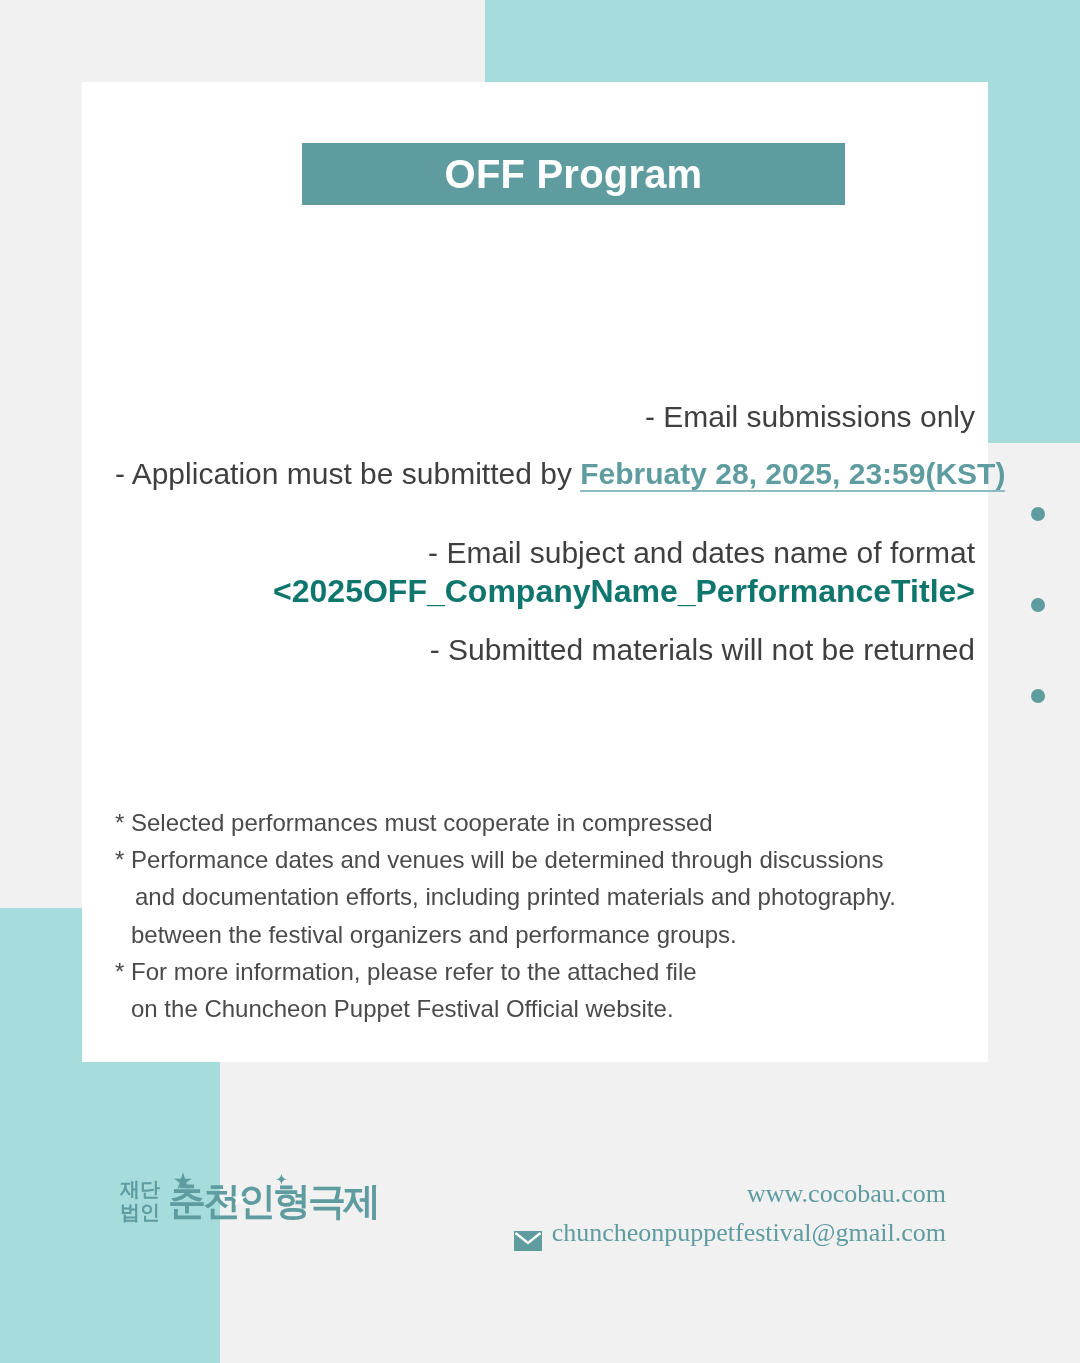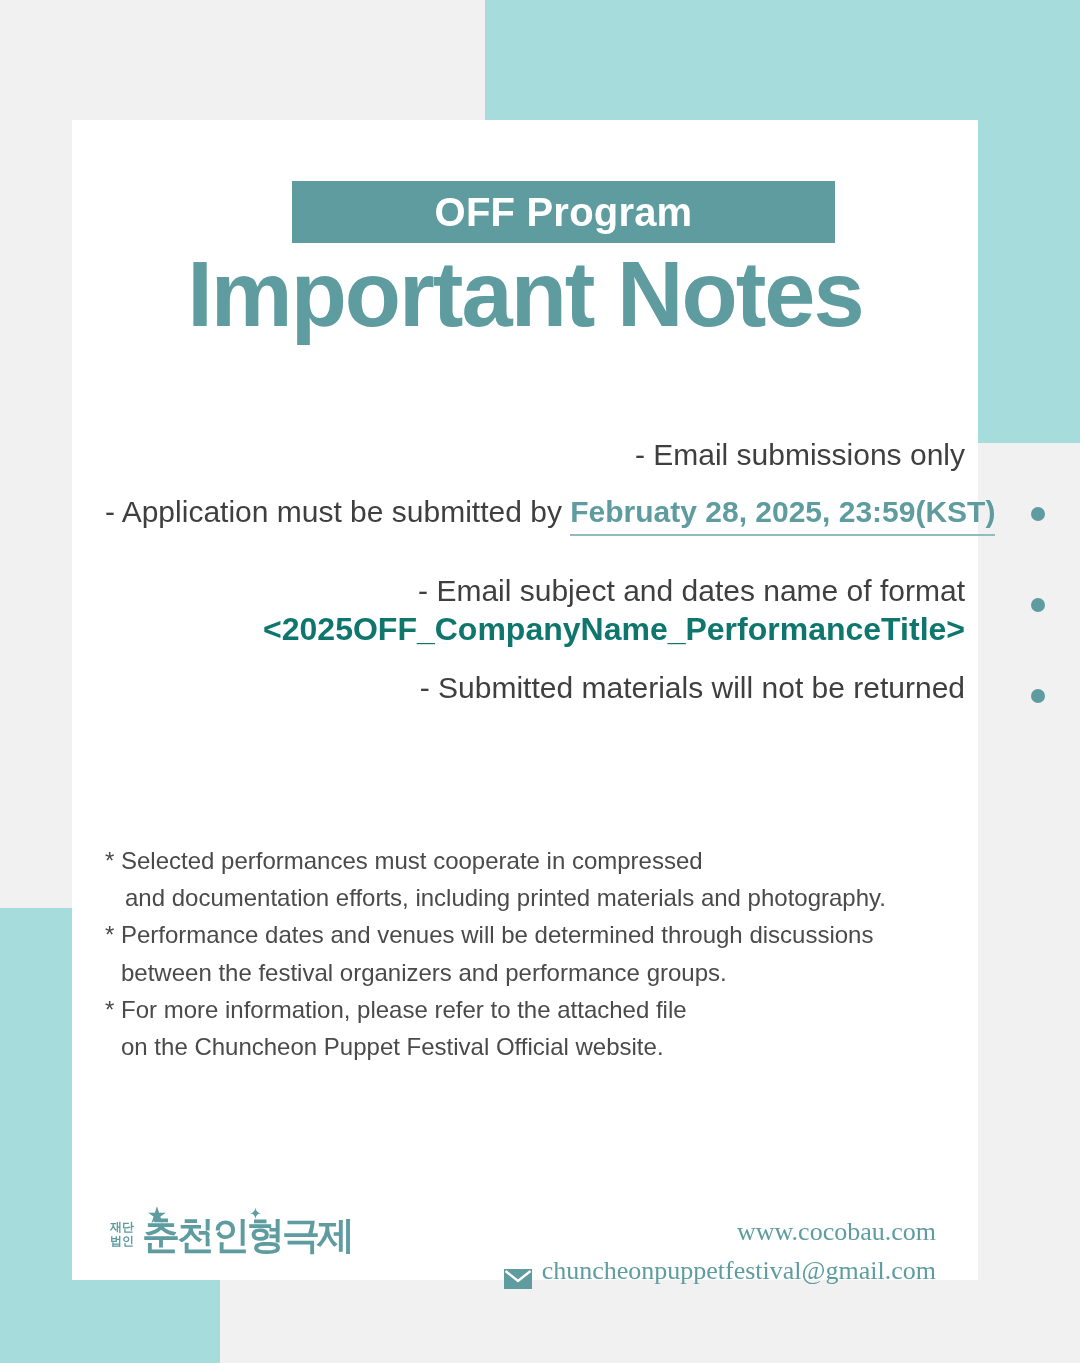--- a/index.html
+++ b/index.html
@@ -49,26 +49,25 @@
     border-radius: 50%;
     background: #5e9ca0;
   }
   .dot-1 { left: 1031px; top: 507px; }
   .dot-2 { left: 1031px; top: 598px; }
   .dot-3 { left: 1031px; top: 689px; }
 
   
   .card {
     position: absolute;
-    left: 72px;
+    left: 82px;
     top: 82px;
     width: 906px;
-    height: 1160px;
+    height: 980px;
     background: #ffffff;
-    margin-top: 38px;
   }
 
   
   .badge {
     position: absolute;
     left: 220px;
     top: 61px;
     width: 543px;
     height: 62px;
     background: #5e9ca0;
@@ -113,21 +112,20 @@
   .note-item .cont { display: block; margin-left: 16px; }
   .gap-a { height: 20px; }
   .gap-b { height: 22px; }
   .gap-c { height: 21px; }
   .gap-d { height: 21px; }
 
   .highlight {
     color: #5e9ca0;
     font-weight: 600;
     border-bottom: 2px solid #8dbdc0;
-    padding-bottom: 6px;
   }
   .code {
     color: #0f766e;
     font-weight: 700;
     font-size: 32px;
   }
 
   
   .fine-notes {
     position: absolute;
@@ -152,21 +150,21 @@
   }
   .logo {
     position: absolute;
     left: 38px;
     top: 18px;
     display: flex;
     align-items: center;
   }
   .logo-prefix {
     color: #5e9ca0;
-    font-size: 12px;
+    font-size: 20px;
     line-height: 1.15;
     font-weight: bold;
     margin-right: 8px;
     text-align: right;
   }
   .logo-mark {
     position: relative;
     color: #5e9ca0;
     font-size: 38px;
     font-weight: bold;
@@ -216,21 +214,20 @@
   <div class="block-bottom-left"></div>
 
   <div class="dot dot-1"></div>
   <div class="dot dot-2"></div>
   <div class="dot dot-3"></div>
 
   <div class="card">
 
     <div class="badge">OFF Program</div>
 
-    <div class="title">Important Notes</div>
 
     <div class="notes">
 
       <div class="note-item">
         <span>- Email submissions only</span>
       </div>
 
       <div class="gap-a"></div>
 
       <div class="note-item">
@@ -250,22 +247,22 @@
       <div class="gap-d"></div>
 
       <div class="note-item">
         <span>- Submitted materials will not be returned</span>
       </div>
 
     </div>
 
     <div class="fine-notes">
       <div class="fine-line">* Selected performances must cooperate in compressed</div>
+      <div class="fine-line">* Performance dates and venues will be determined through discussions</div>
       <div class="fine-line indent">and documentation efforts, including printed materials and photography.</div>
-      <div class="fine-line">* Performance dates and venues will be determined through discussions</div>
       <div class="fine-line indent2">between the festival organizers and performance groups.</div>
       <div class="fine-line">* For more information, please refer to the attached file</div>
       <div class="fine-line indent2">on the Chuncheon Puppet Festival Official website.</div>
     </div>
 
     <div class="footer">
 
       <div class="logo">
         <div class="logo-prefix">
           <div>재단</div>

